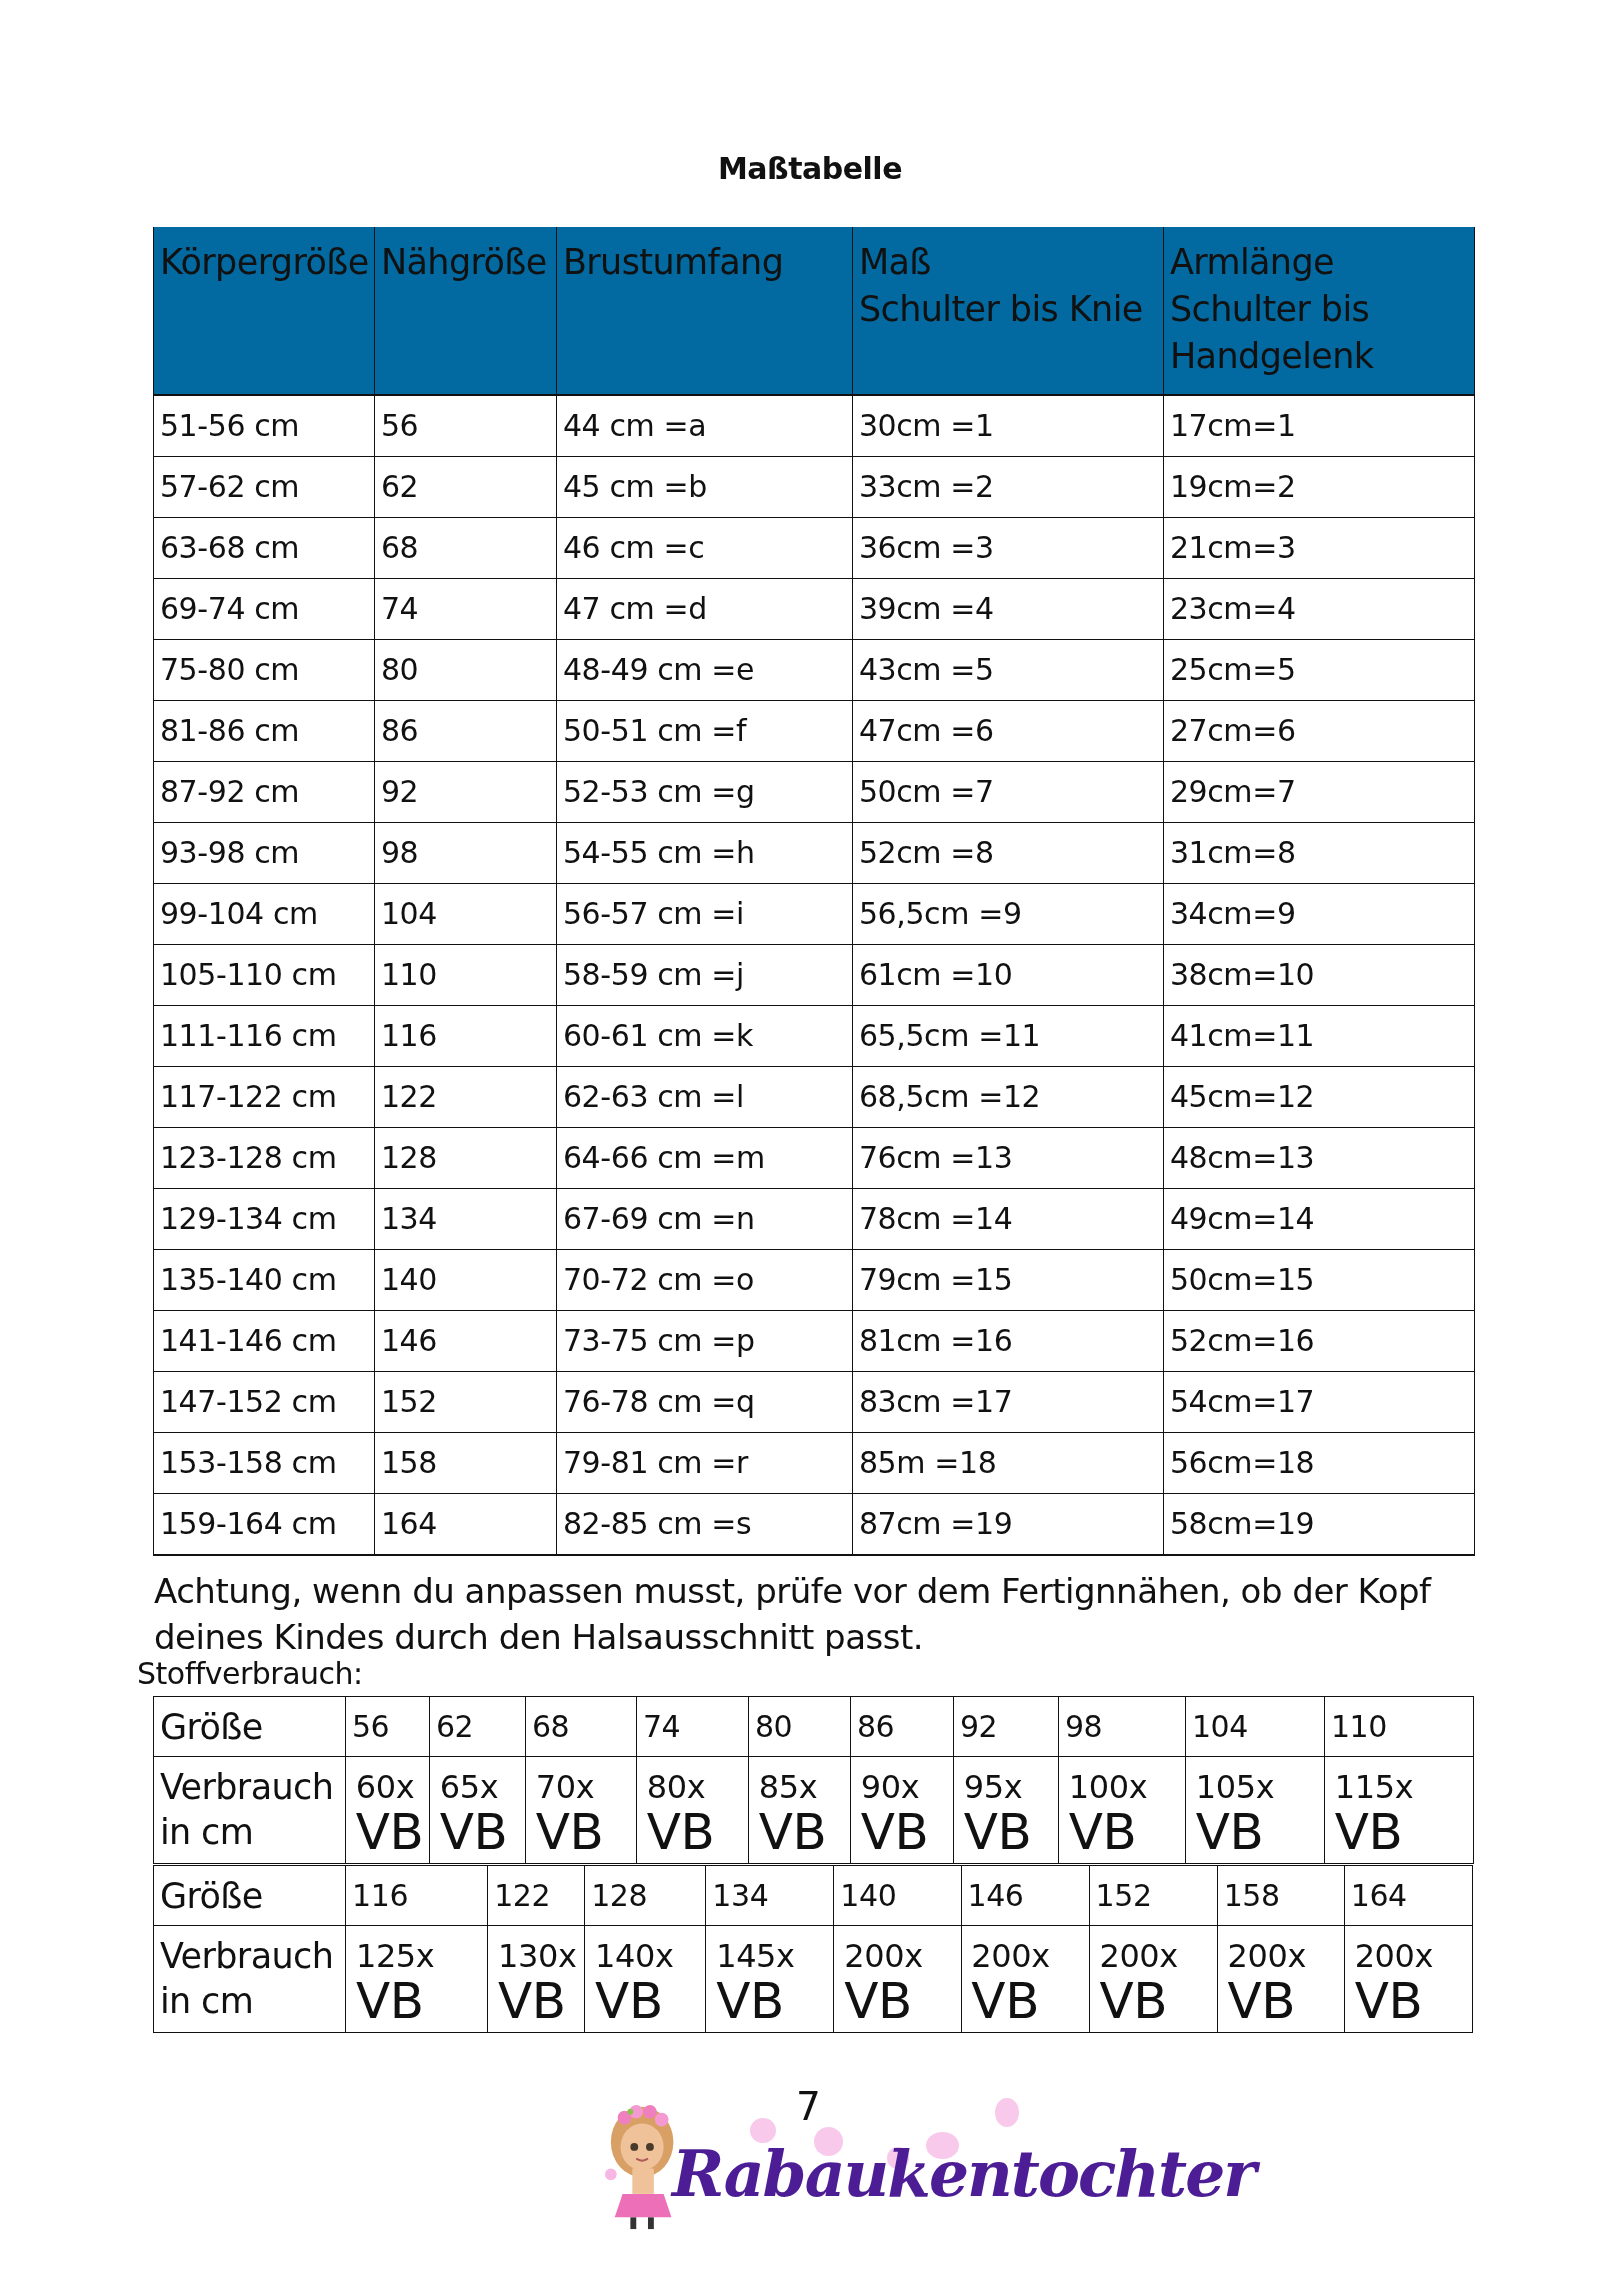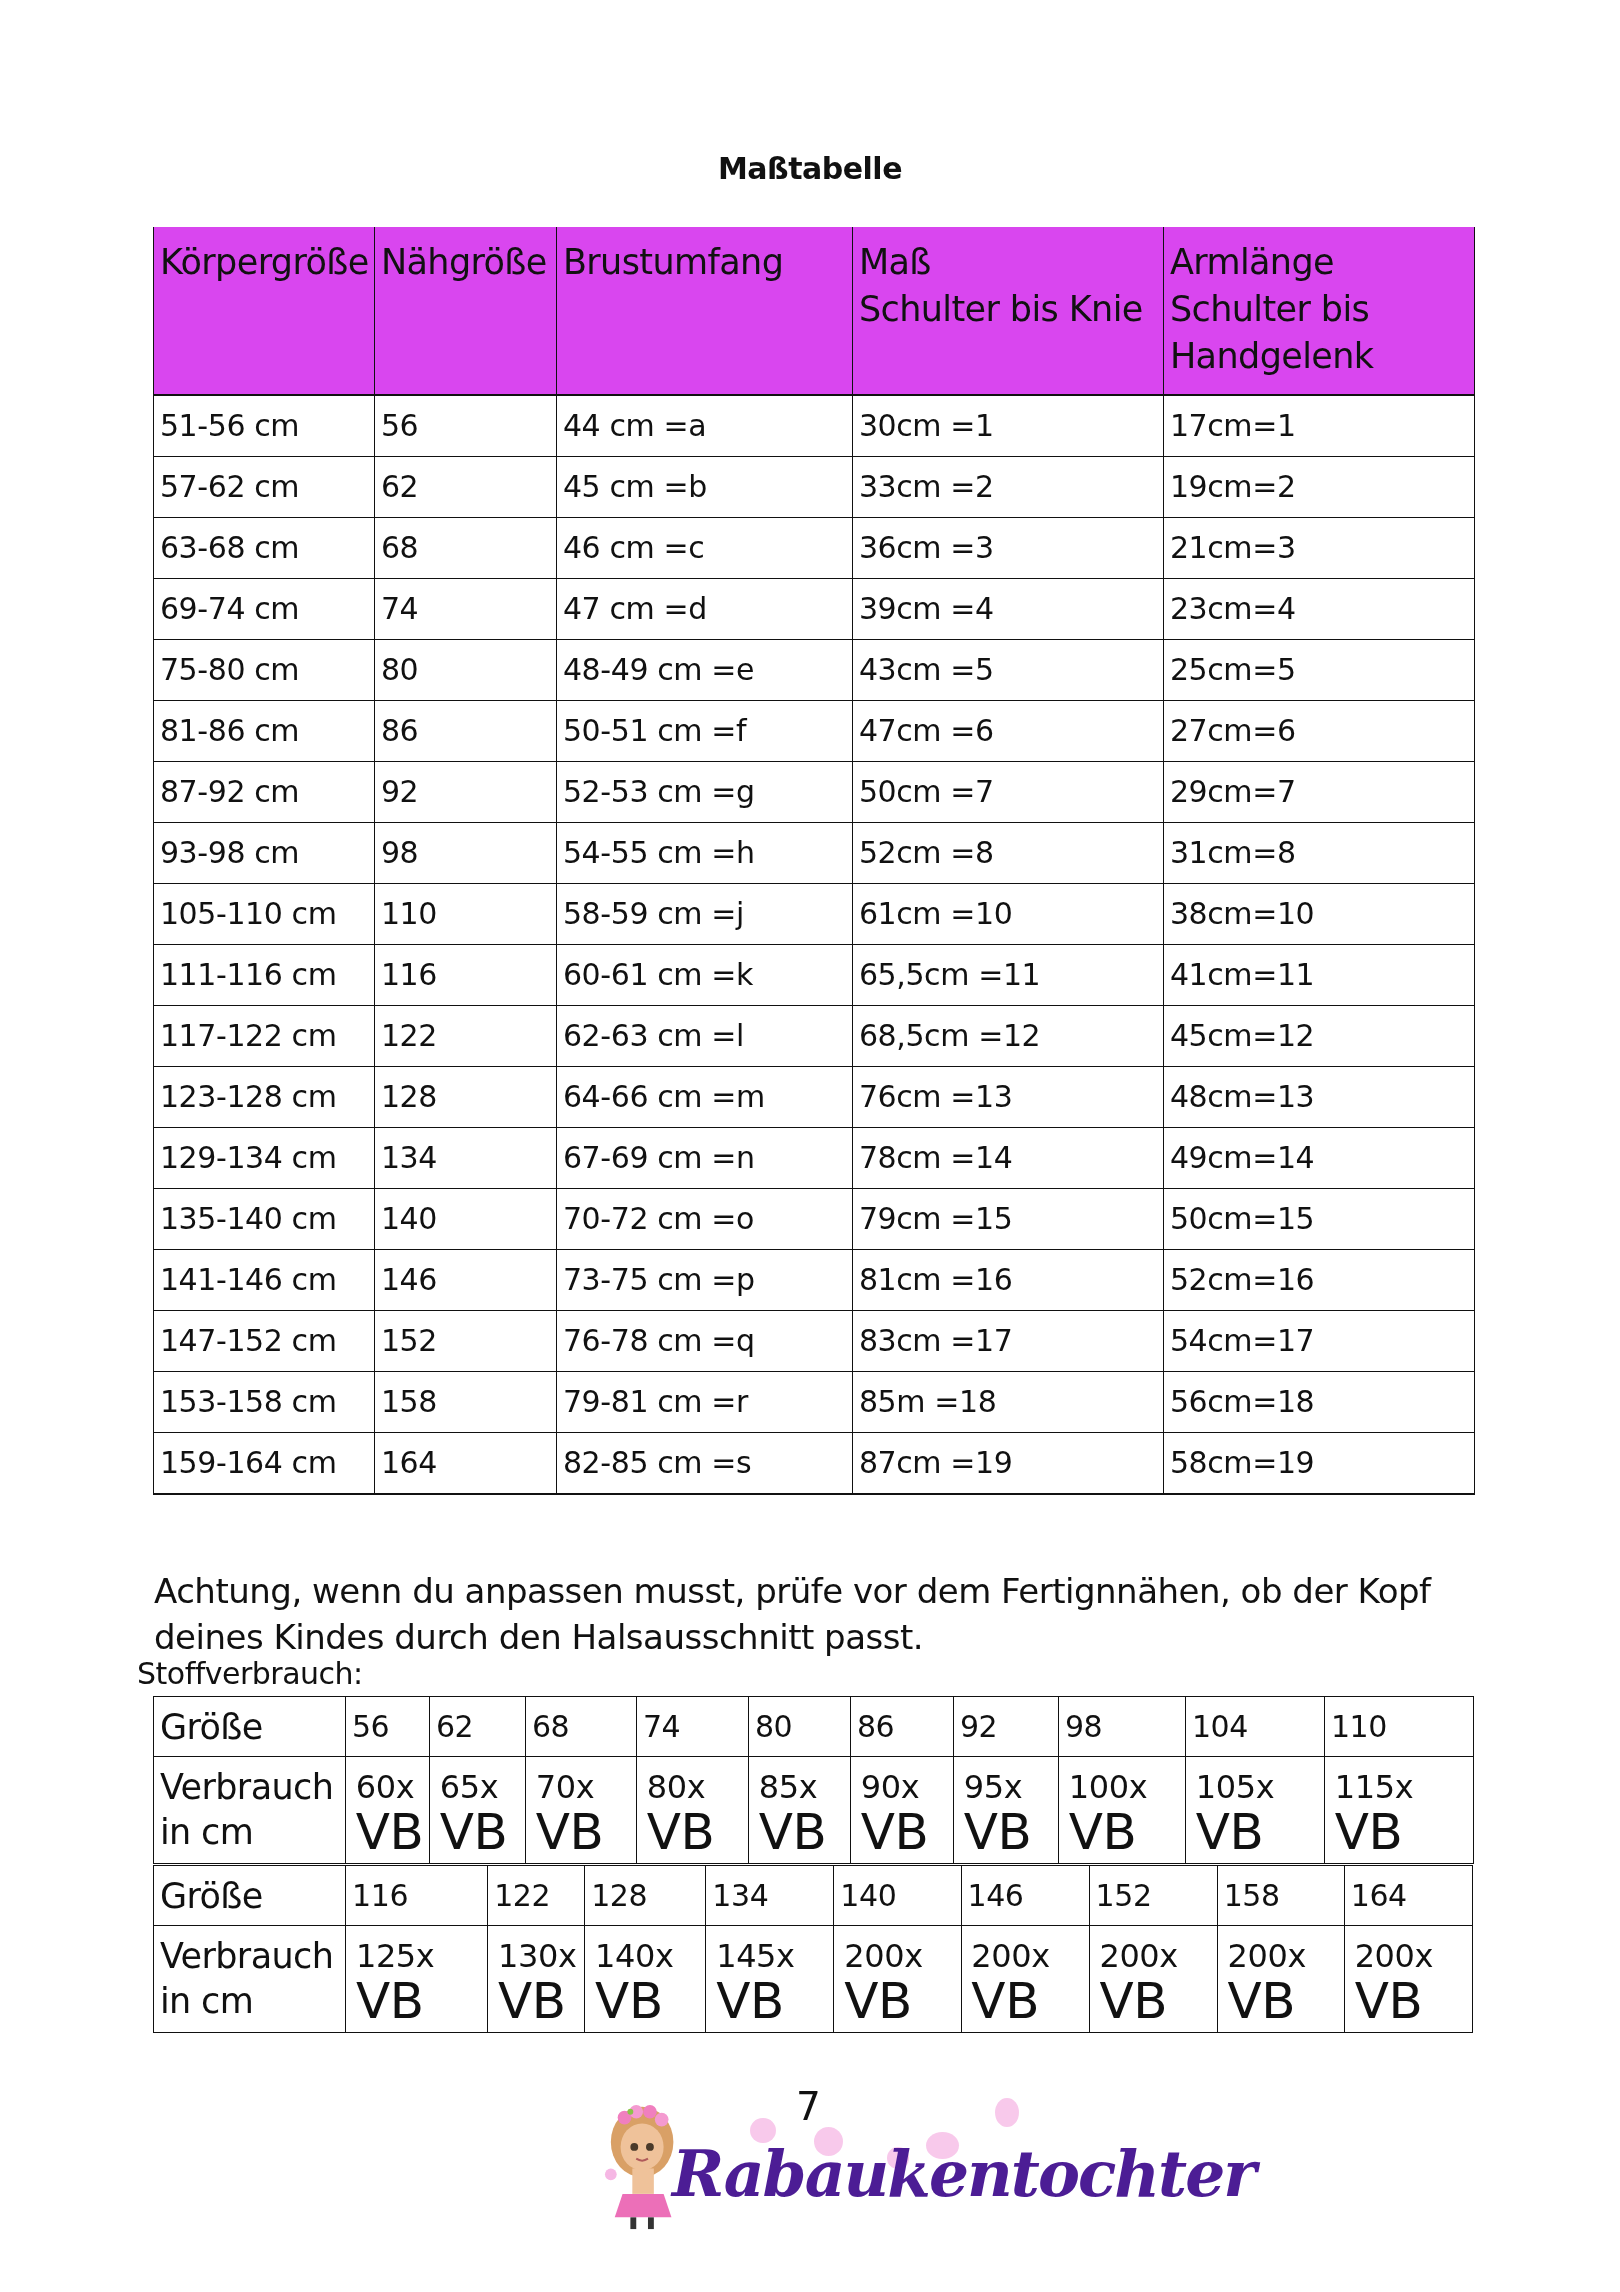--- a/index.html
+++ b/index.html
@@ -16,21 +16,21 @@
   .size-table {
     position: absolute; left: 153px; top: 227px; width: 1320px;
     border-collapse: collapse; table-layout: fixed;
   }
   .size-table col.c1 { width: 221px; }
   .size-table col.c2 { width: 182px; }
   .size-table col.c3 { width: 296px; }
   .size-table col.c4 { width: 311px; }
   .size-table col.c5 { width: 311px; }
   .size-table thead th {
-    background: #d946ef; height: 155px; vertical-align: top; text-align: left;
+    background: #0369a1; height: 155px; vertical-align: top; text-align: left;
     font-weight: normal; font-size: 35px; line-height: 47px;
     padding: 11.8px 0 0 5.9px; border-bottom: 2px solid #111;
     border-left: 1.5px solid #111; white-space: pre-line; letter-spacing: -0.6px;
   }
   .size-table thead th:first-child { border-left: 1.5px solid #111; }
   .size-table thead th:last-child { border-right: 1.5px solid #111; }
   .size-table tbody td {
     height: 60px; padding: 0 0 0 5.9px; font-size: 30px;
     border: 1.5px solid #111; white-space: nowrap; letter-spacing: -0.4px;
     vertical-align: middle;
@@ -155,20 +155,27 @@
         <td>52-53 cm =g</td>
         <td>50cm =7</td>
         <td>29cm=7</td>
       </tr>
       <tr>
         <td>93-98 cm</td>
         <td>98</td>
         <td>54-55 cm =h</td>
         <td>52cm =8</td>
         <td>31cm=8</td>
+      </tr>
+      <tr>
+        <td>99-104 cm</td>
+        <td>104</td>
+        <td>56-57 cm =i</td>
+        <td>56,5cm =9</td>
+        <td>34cm=9</td>
       </tr>
       <tr>
         <td>105-110 cm</td>
         <td>110</td>
         <td>58-59 cm =j</td>
         <td>61cm =10</td>
         <td>38cm=10</td>
       </tr>
       <tr>
         <td>111-116 cm</td>

